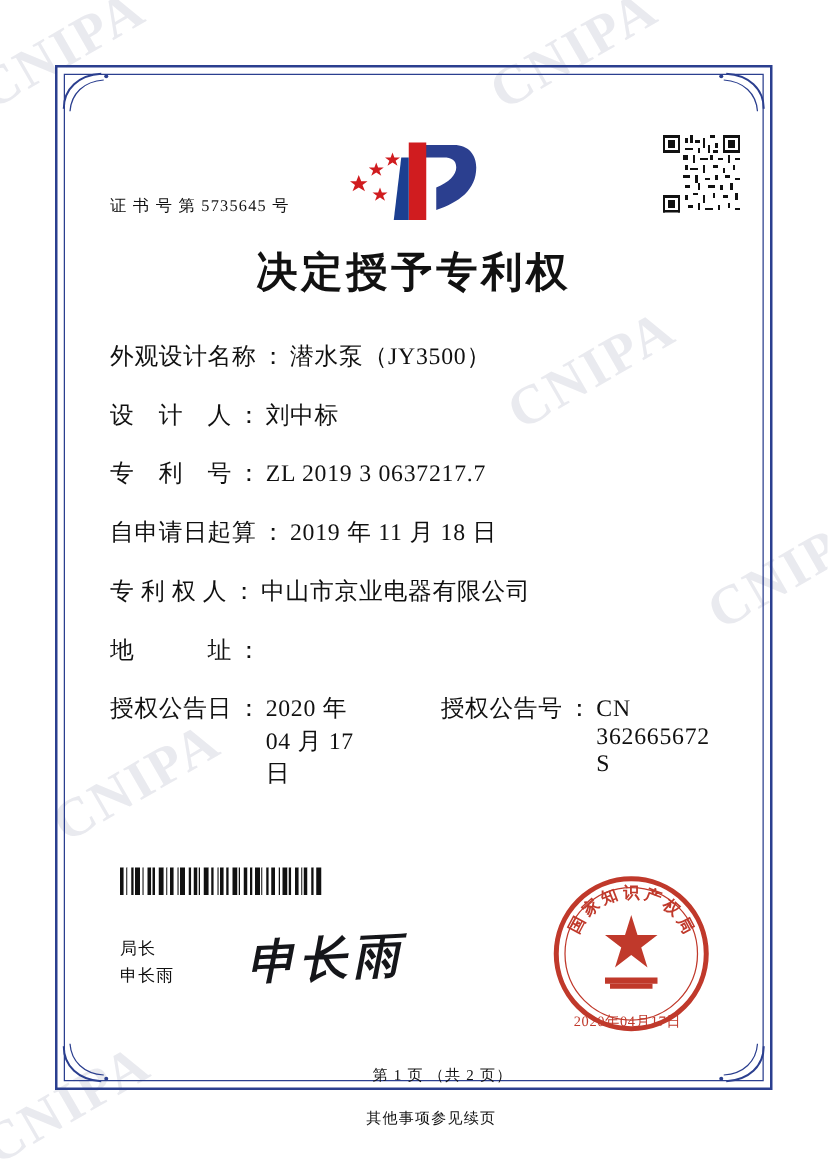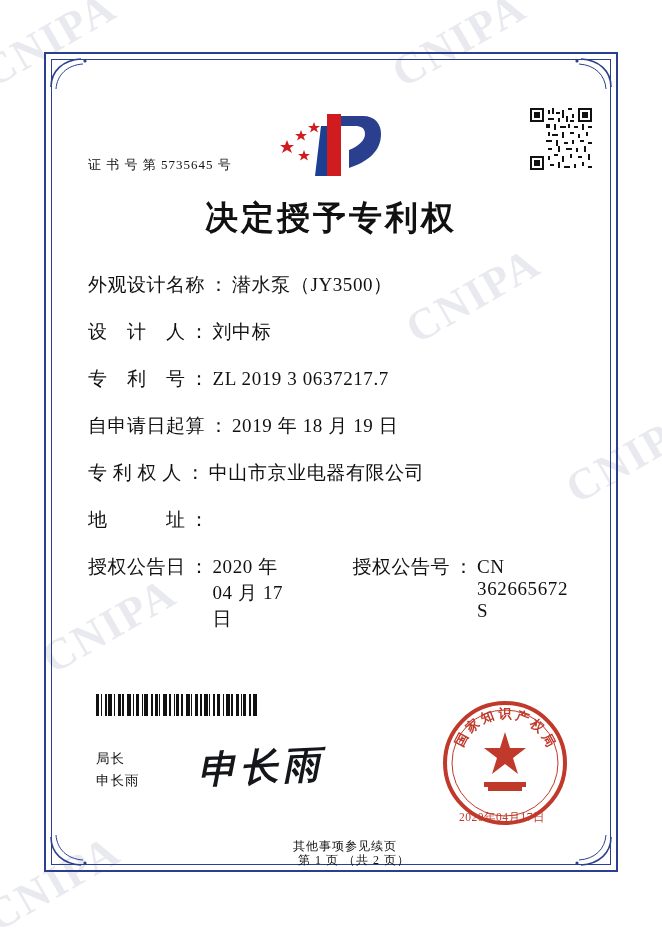--- a/index.html
+++ b/index.html
@@ -227,21 +227,21 @@
     text-align: center;
     font-family: "Liberation Serif", "DejaVu Serif", serif;
     font-size: 12px;
     color: #111;
     letter-spacing: 1px;
     margin-left: 46px;
   }
   .footer-note {
     position: absolute;
     left: 0; right: 0;
-    top: 838px;
+    top: 886px;
     text-align: center;
     font-family: "Liberation Serif", "DejaVu Serif", serif;
     font-size: 12px;
     color: #111;
     letter-spacing: 1px;
     margin-left: 28px;
   }
 </style>
 </head>
 <body>
@@ -389,21 +389,21 @@
       <span class="f-value">刘中标</span>
     </div>
     <div class="field-row">
       <span class="f-label">专　利　号</span>
       <span class="f-colon">：</span>
       <span class="f-value">ZL 2019 3 0637217.7</span>
     </div>
     <div class="field-row">
       <span class="f-label">自申请日起算</span>
       <span class="f-colon">：</span>
-      <span class="f-value">2019 年 18 月 19 日</span>
+      <span class="f-value">2019 年 11 月 18 日</span>
     </div>
     <div class="field-row">
       <span class="f-label">专 利 权 人</span>
       <span class="f-colon">：</span>
       <span class="f-value">中山市京业电器有限公司</span>
     </div>
     <div class="field-row">
       <span class="f-label">地　　　址</span>
       <span class="f-colon">：</span>
     </div>

